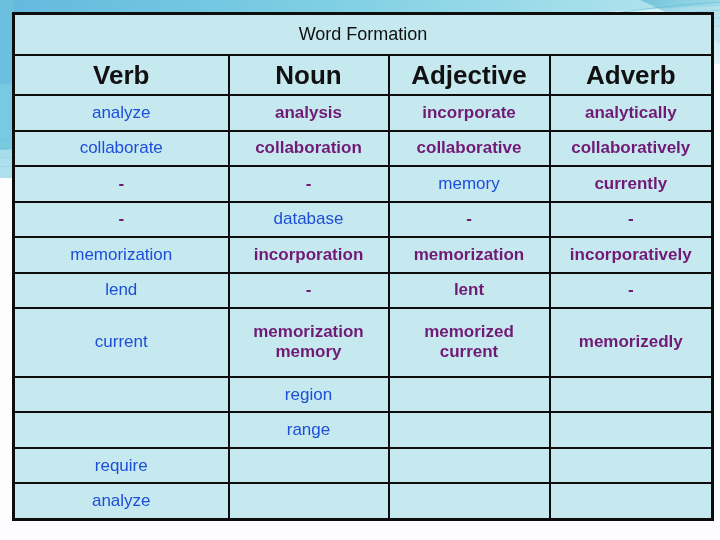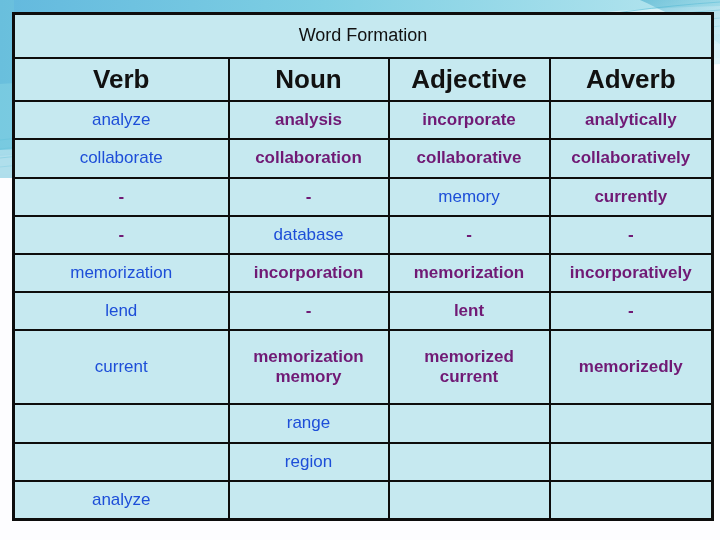--- a/index.html
+++ b/index.html
@@ -212,35 +212,49 @@
           </td>
           <td class="cell tall">
             <span class="ln red">memorizedly</span>
           </td>
         </tr>
         <tr>
           <td class="cell">
             <span class="ln black"></span>
           </td>
           <td class="cell">
+            <span class="ln black">region</span>
+          </td>
+          <td class="cell">
+            <span class="ln black"></span>
+          </td>
+          <td class="cell">
+            <span class="ln black"></span>
+          </td>
+        </tr>
+        <tr>
+          <td class="cell">
+            <span class="ln black"></span>
+          </td>
+          <td class="cell">
             <span class="ln black">range</span>
           </td>
           <td class="cell">
             <span class="ln black"></span>
           </td>
           <td class="cell">
             <span class="ln black"></span>
           </td>
         </tr>
         <tr>
           <td class="cell">
-            <span class="ln black"></span>
-          </td>
-          <td class="cell">
-            <span class="ln black">region</span>
+            <span class="ln black">require</span>
+          </td>
+          <td class="cell">
+            <span class="ln black"></span>
           </td>
           <td class="cell">
             <span class="ln black"></span>
           </td>
           <td class="cell">
             <span class="ln black"></span>
           </td>
         </tr>
         <tr>
           <td class="cell">

